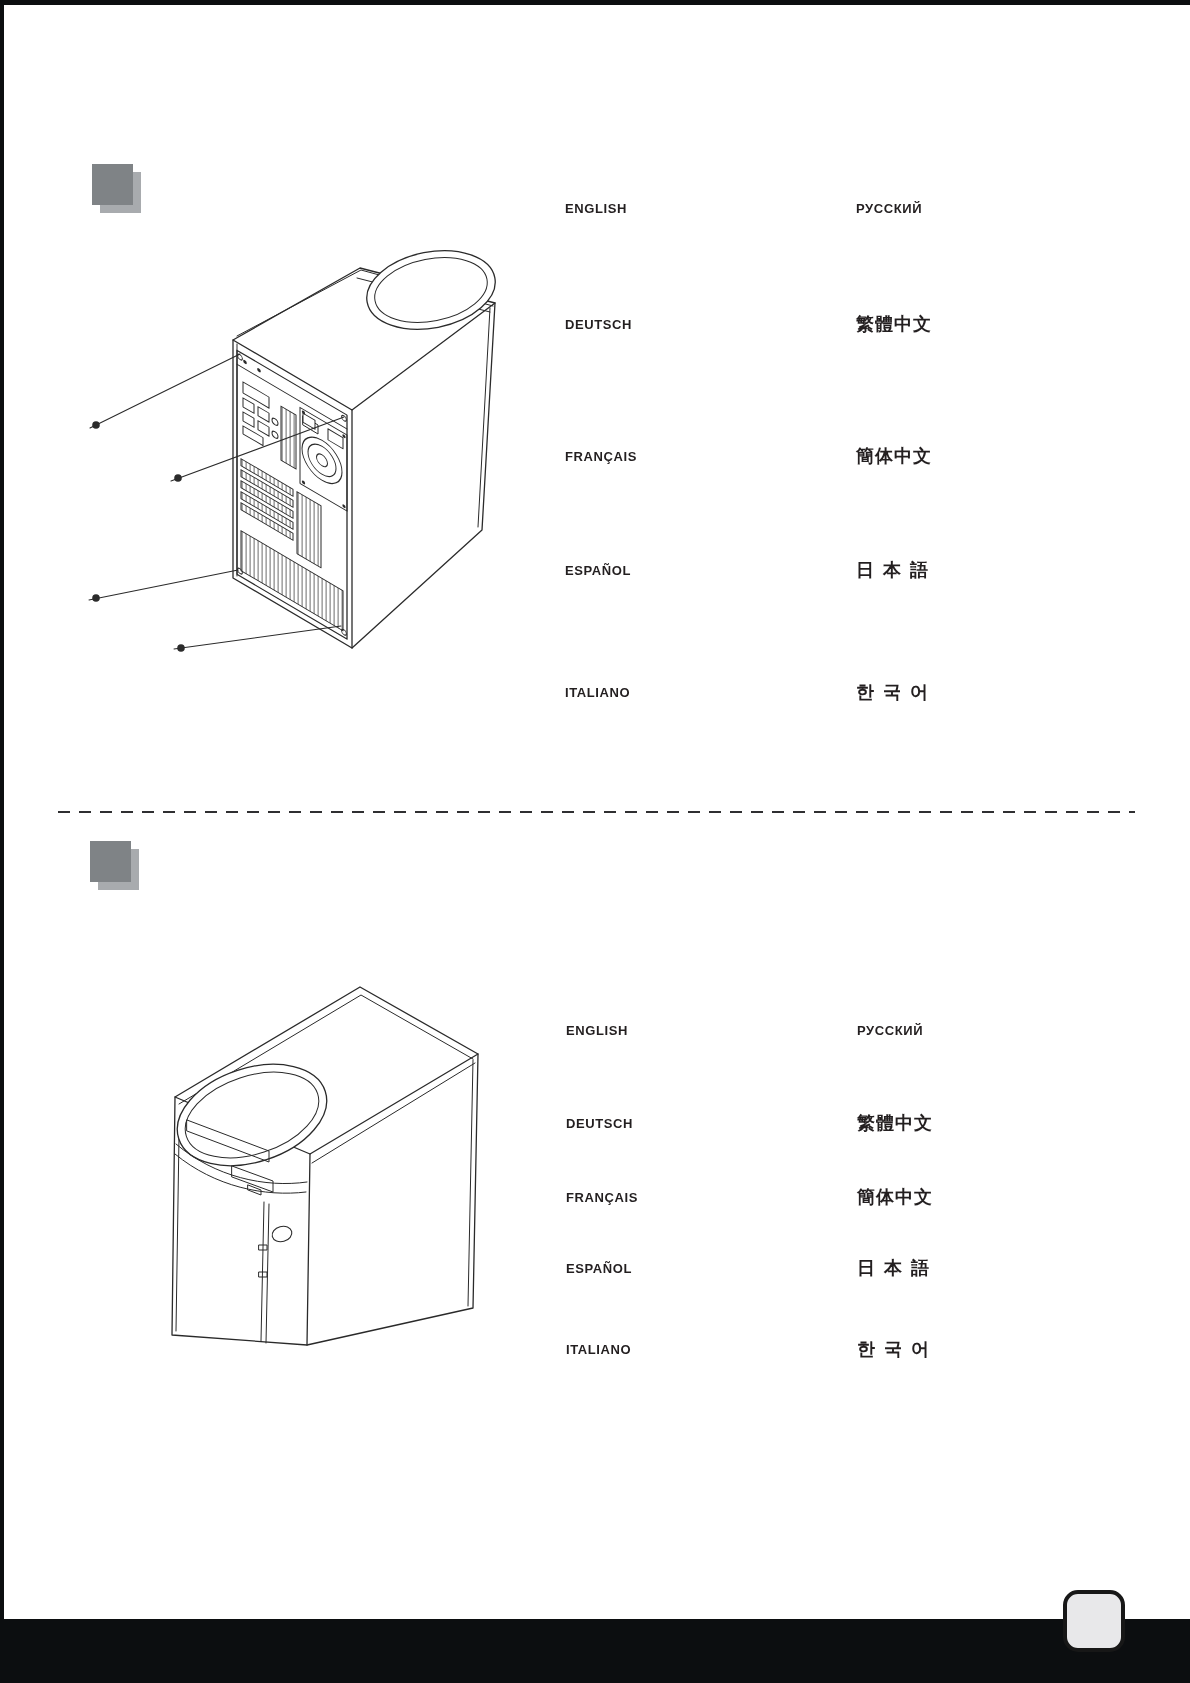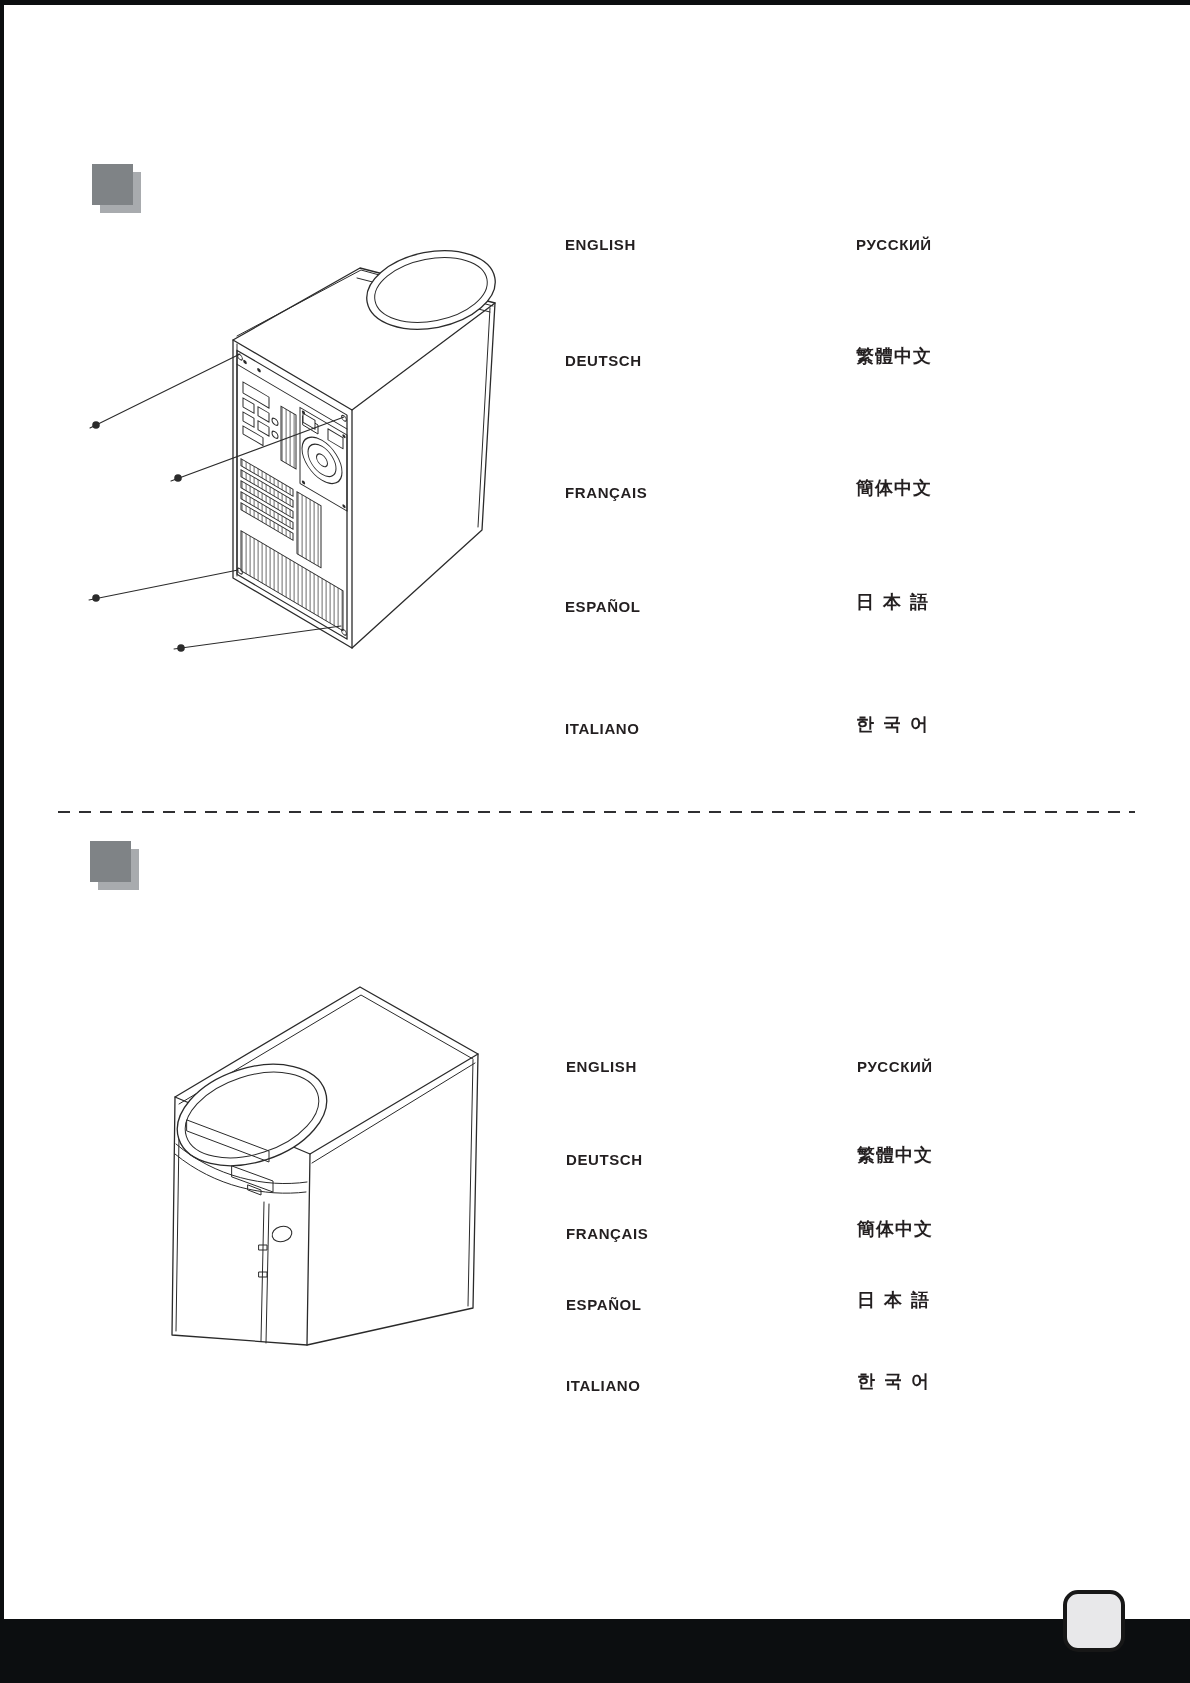--- a/index.html
+++ b/index.html
@@ -7,22 +7,22 @@
         font-family:"Liberation Sans",sans-serif;}
   .bar{position:absolute;background:#0c0e10;}
   #bar-top{left:0;top:0;width:1190px;height:5px;}
   #bar-left{left:0;top:0;width:4px;height:1620px;}
   #bar-bottom{left:0;top:1619px;width:1190px;height:64px;}
   .stepbox{position:absolute;width:41px;height:41px;background:#7f8386;z-index:2;}
   .stepshadow{position:absolute;width:41px;height:41px;background:#a8abae;z-index:1;}
   #step1-box{left:92px;top:164px;} #step1-shadow{left:100px;top:172px;}
   #step2-box{left:90px;top:841px;} #step2-shadow{left:98px;top:849px;}
   .lang{position:absolute;transform:translateY(-50%);font-weight:bold;color:#231f20;white-space:pre;}
-  .latin{font-size:15px;letter-spacing:0.6px;margin-top:36px;}
-  .cjk{font-size:18px;letter-spacing:1px;margin-top:32px;}
+  .latin{font-size:13px;letter-spacing:0.6px;}
+  .cjk{font-size:18px;letter-spacing:1px;}
   .cjk.spaced{letter-spacing:2px;}
   #divider{position:absolute;left:58px;top:811px;width:1077px;height:2px;
     background:repeating-linear-gradient(to right,#2f2f31 0,#2f2f31 12px,transparent 12px,transparent 21px);}
   #page-tab{position:absolute;left:1063px;top:1590px;width:62px;height:62px;border-radius:15px;
     background:#e8e8ea;border:4px solid #171717;box-sizing:border-box;z-index:3;}
   svg{position:absolute;}
   #rear-svg{left:60px;top:230px;}
   #front-svg{left:140px;top:900px;}
 </style>
 </head>

